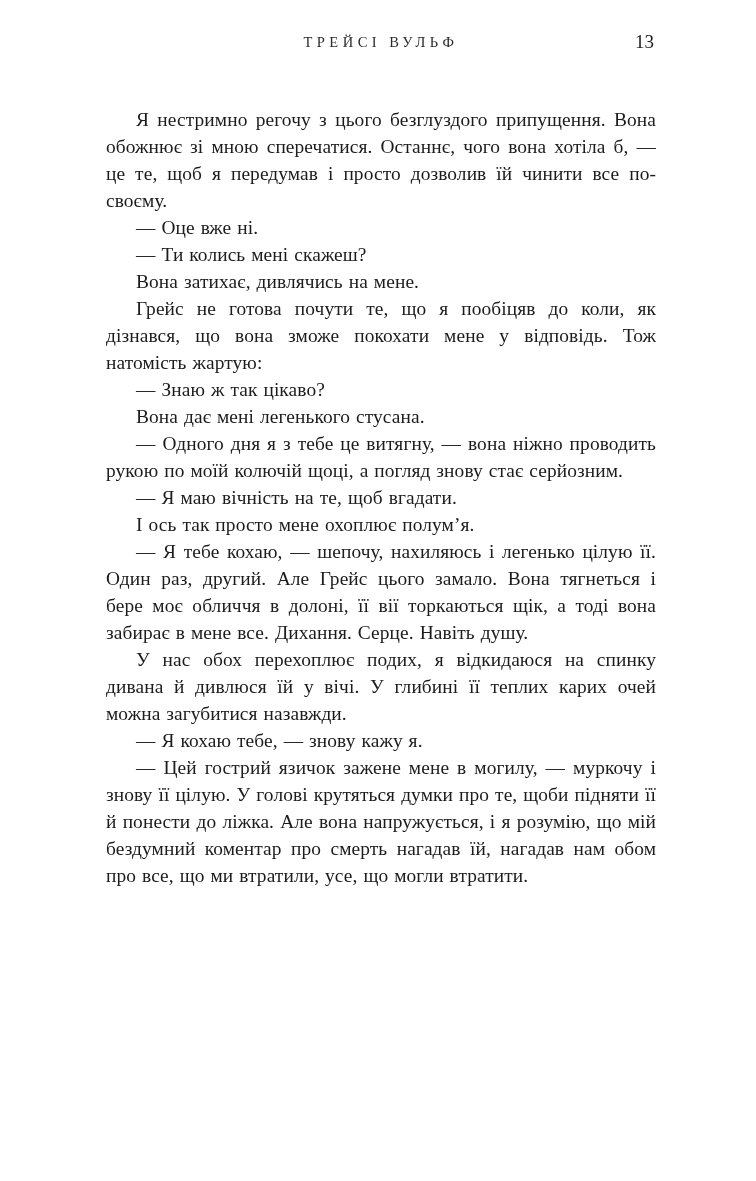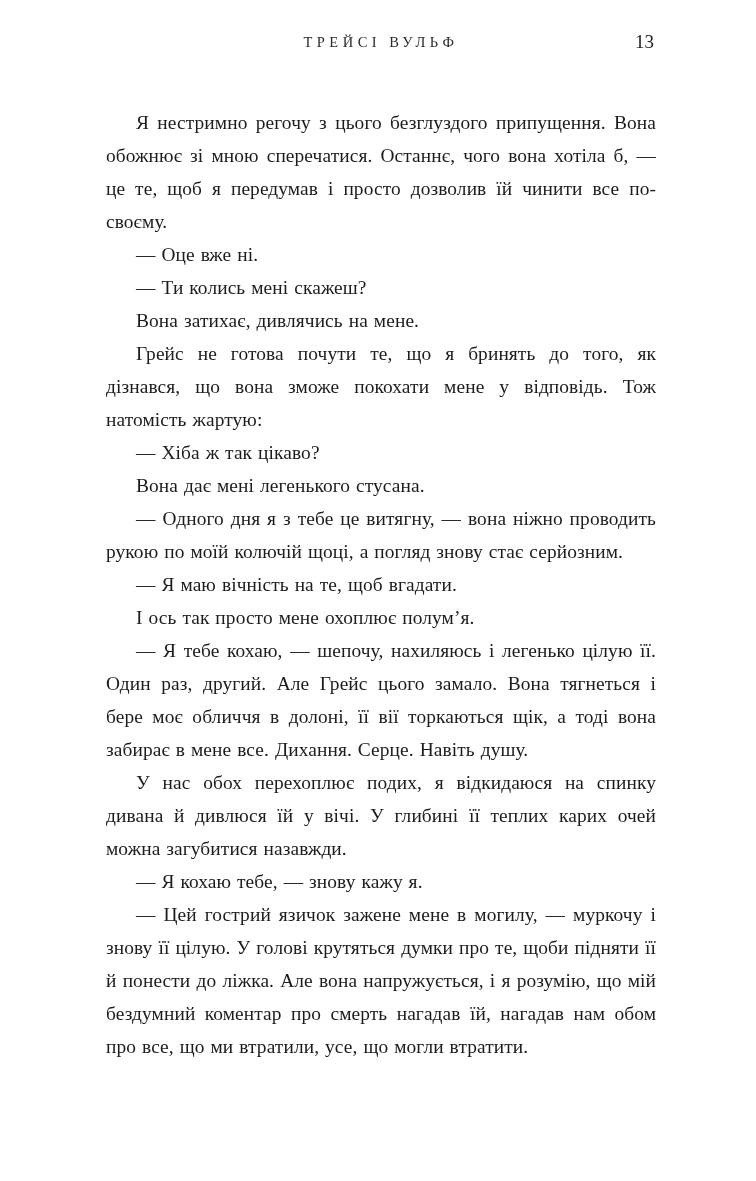--- a/index.html
+++ b/index.html
@@ -38,42 +38,42 @@
     right: 2px;
     top: -3px;
     font-size: 19px;
     color: #1c1c1c;
   }
   .body-text p {
     margin: 0;
     text-align: justify;
     text-indent: 30px;
     font-size: 19.4px;
-    line-height: 33px;
+    line-height: 27px;
     letter-spacing: 0.1px;
     word-spacing: 1px;
   }
 </style>
 </head>
 <body>
 
 <div class="page">
 
   <div class="running-head">
     <div class="running-title">ТРЕЙСІ ВУЛЬФ</div>
     <div class="page-number">13</div>
   </div>
 
   <div class="body-text">
     <p>Я нестримно регочу з цього безглуздого припущення. Вона обожнює зі мною сперечатися. Останнє, чого вона хотіла б, — це те, щоб я передумав і просто дозволив їй чинити все по-своєму.</p>
     <p>— Оце вже ні.</p>
     <p>— Ти колись мені скажеш?</p>
     <p>Вона затихає, дивлячись на мене.</p>
-    <p>Грейс не готова почути те, що я бринять до того, як дізнався, що вона зможе покохати мене у відповідь. Тож натомість жартую:</p>
-    <p>— Хіба ж так цікаво?</p>
+    <p>Грейс не готова почути те, що я пообіцяв до коли, як дізнався, що вона зможе покохати мене у відповідь. Тож натомість жартую:</p>
+    <p>— Знаю ж так цікаво?</p>
     <p>Вона дає мені легенького стусана.</p>
     <p>— Одного дня я з тебе це витягну, — вона ніжно проводить рукою по моїй колючій щоці, а погляд знову стає серйозним.</p>
     <p>— Я маю вічність на те, щоб вгадати.</p>
     <p>І ось так просто мене охоплює полум’я.</p>
     <p>— Я тебе кохаю, — шепочу, нахиляюсь і легенько цілую її. Один раз, другий. Але Грейс цього замало. Вона тягнеться і бере моє обличчя в долоні, її вії торкаються щік, а тоді вона забирає в мене все. Дихання. Серце. Навіть душу.</p>
     <p>У нас обох перехоплює подих, я відкидаюся на спинку дивана й дивлюся їй у вічі. У глибині її теплих карих очей можна загубитися назавжди.</p>
     <p>— Я кохаю тебе, — знову кажу я.</p>
     <p>— Цей гострий язичок зажене мене в могилу, — муркочу і знову її цілую. У голові крутяться думки про те, щоби підняти її й понести до ліжка. Але вона напружується, і я розумію, що мій бездумний коментар про смерть нагадав їй, нагадав нам обом про все, що ми втратили, усе, що могли втратити.</p>
   </div>
 

